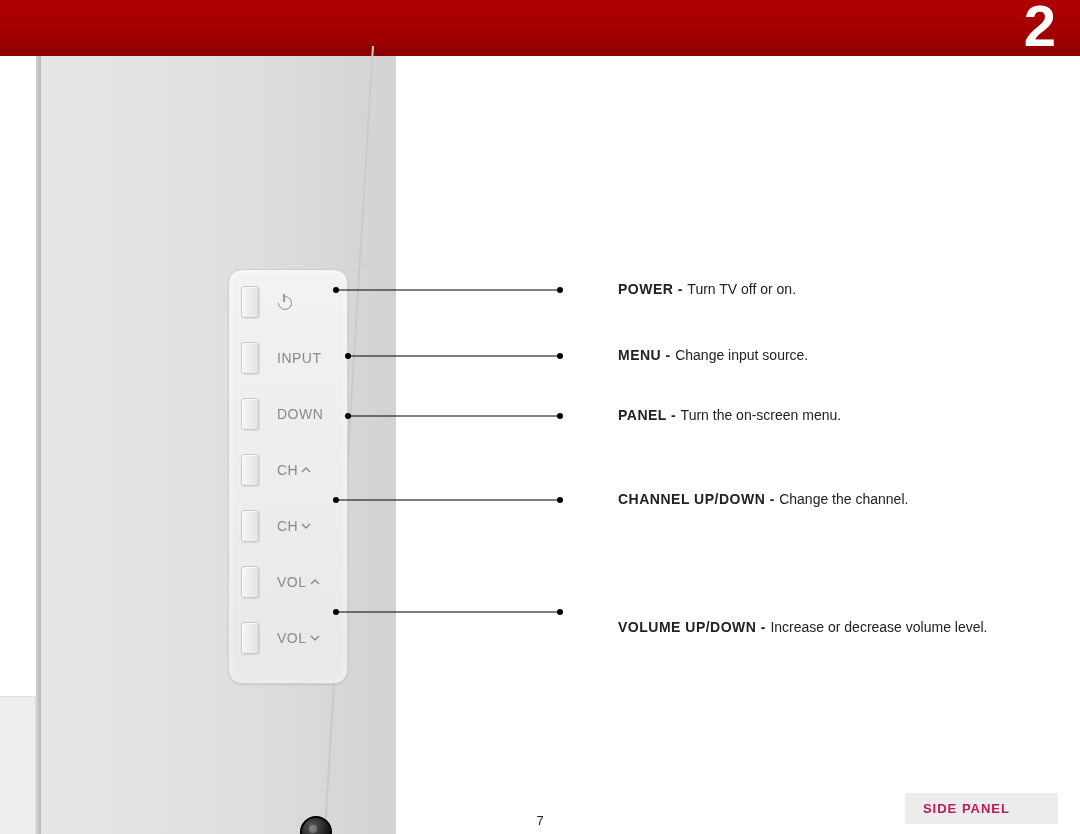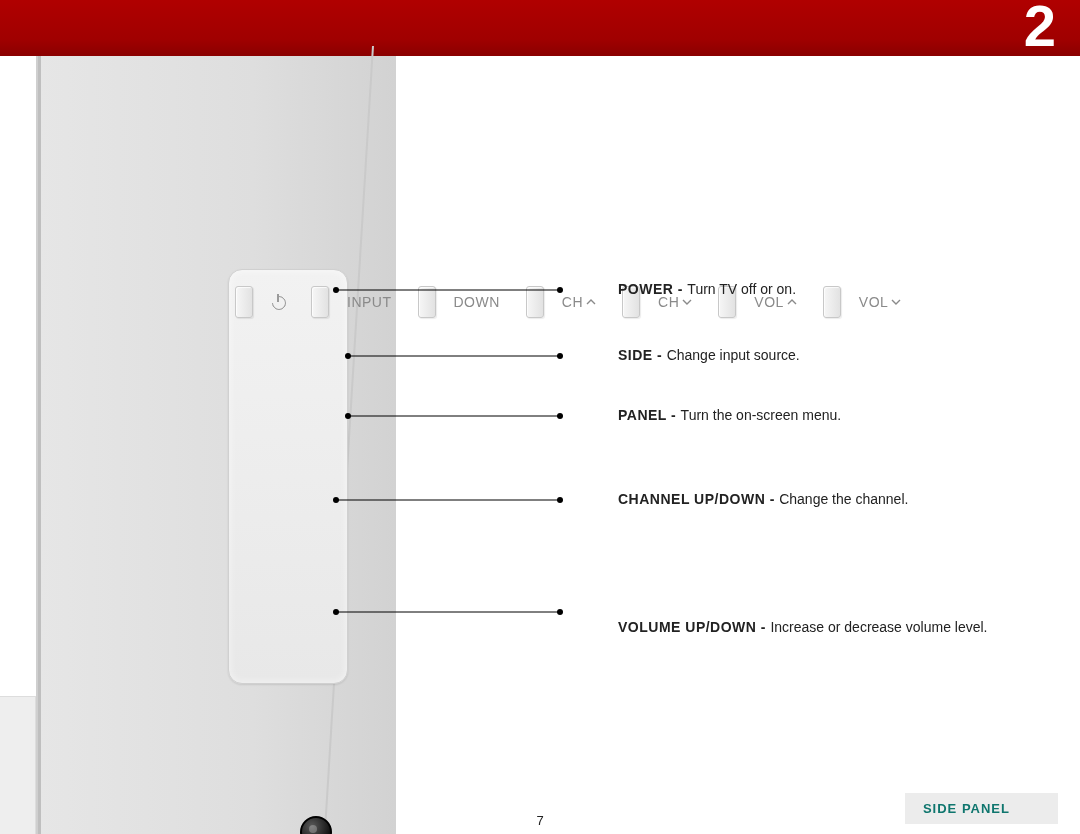--- a/index.html
+++ b/index.html
@@ -72,22 +72,23 @@
   .panel {
     position: absolute;
     left: 228px;
     top: 213px;
     width: 120px;
     height: 415px;
     background: linear-gradient(to bottom, #f2f2f2, #e8e8e8);
     border: 1px solid #d0d0d0;
     border-radius: 14px;
     box-shadow: inset 0 0 8px rgba(255,255,255,0.6), 0 1px 2px rgba(0,0,0,0.1);
-    padding: 14px 0;
+    padding: 14px 6px;
     display: flex;
+    flex-direction: column;
     gap: 20px;
   }
   .panel-row {
     display: flex;
     align-items: center;
     height: 36px;
   }
   .btn {
     width: 18px;
     height: 32px;
@@ -158,21 +159,21 @@
   }
   .side-panel-label {
     position: absolute;
     right: 22px;
     bottom: 10px;
     background: #ececec;
     padding: 8px 48px 8px 18px;
     font-size: 13px;
     font-weight: 700;
     letter-spacing: 1px;
-    color: #0f766e;
+    color: #be185d;
   }
   .page-num {
     position: absolute;
     left: 50%;
     transform: translateX(-50%);
     bottom: 6px;
     font-size: 13px;
     color: #222;
   }
   .knob {
@@ -283,21 +284,21 @@
 
     <circle class="dot" cx="336" cy="556" r="3"></circle>
     <line class="ln" x1="336" y1="556" x2="560" y2="556"></line>
     <circle class="dot" cx="560" cy="556" r="3"></circle>
   </svg>
 
   <div class="desc" style="left:574px; top:225px;">
     <b>POWER - </b><span>Turn TV off or on.</span>
   </div>
   <div class="desc" style="left:574px; top:291px;">
-    <b>SIDE - </b><span>Change input source.</span>
+    <b>MENU - </b><span>Change input source.</span>
   </div>
   <div class="desc" style="left:574px; top:351px;">
     <b>PANEL - </b><span>Turn the on-screen menu.</span>
   </div>
   <div class="desc" style="left:574px; top:435px;">
     <b>CHANNEL UP/DOWN - </b><span>Change the channel.</span>
   </div>
   <div class="desc" style="left:574px; top:547px;margin-top:16px;">
     <b>VOLUME UP/DOWN - </b><span>Increase or decrease volume level.</span>
   </div>

